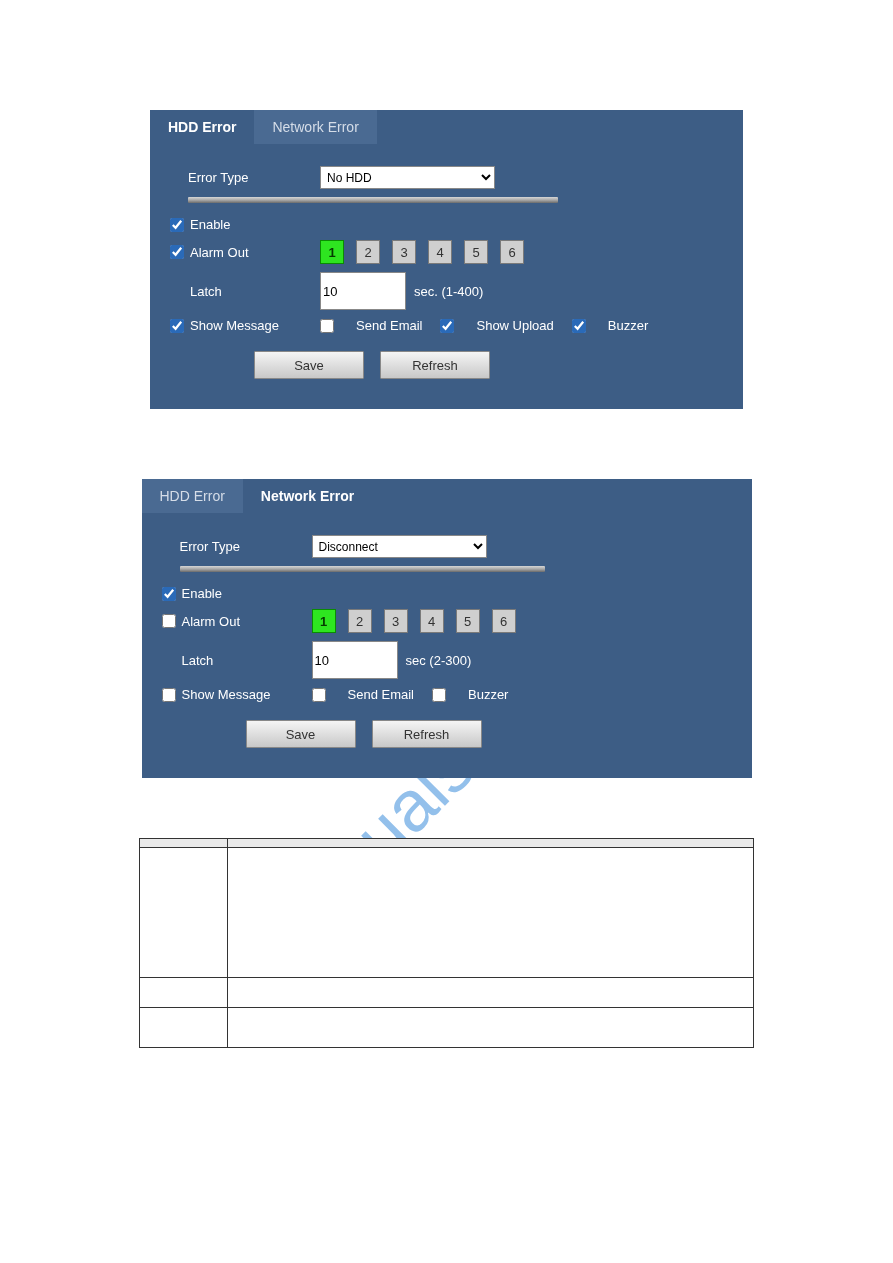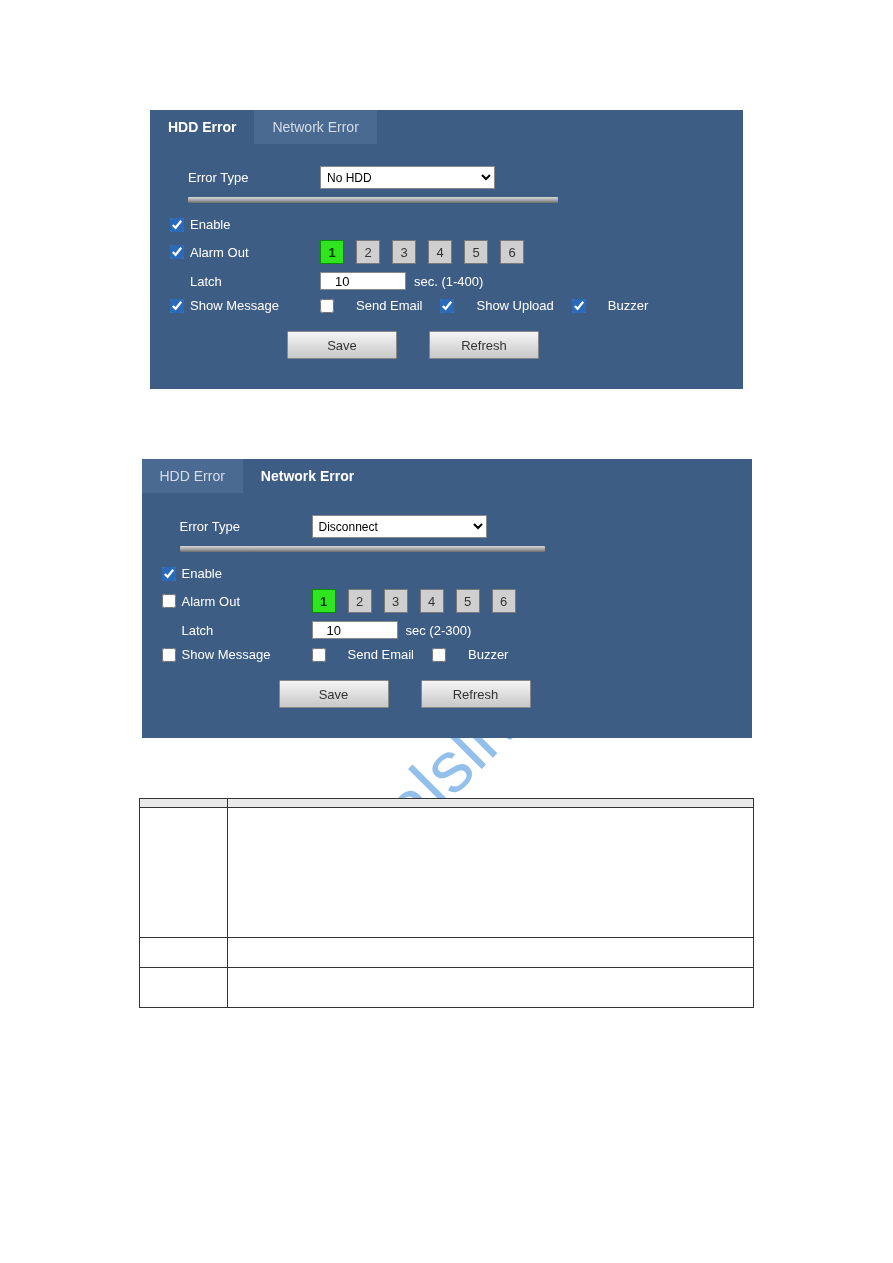--- a/index.html
+++ b/index.html
@@ -92,23 +92,23 @@
   input[type="checkbox"] {
     width: 14px;
     height: 14px;
     accent-color: #2a6ab8;
     flex-shrink: 0;
   }
   input[type="text"] {
     background: #fff;
     color: #000;
     border: 1px solid #888;
-    height: 18px;
+    height: 38px;
     width: 86px;
-    padding: 0 14px;
+    padding: 0 2px;
     font-size: 13px;
   }
   .alarm-btn {
     display: inline-flex;
     align-items: center;
     justify-content: center;
     width: 24px;
     height: 24px;
     background: #cfcfcf;
     color: #333;
@@ -130,23 +130,23 @@
     flex-wrap: wrap;
   }
   .inline-chk {
     display: flex;
     align-items: center;
     gap: 22px;
     margin-right: 10px;
   }
   .button-row {
     display: flex;
-    gap: 32px;
+    gap: 16px;
     margin-top: 18px;
-    margin-left: 117px;
+    margin-left: 84px;
   }
   .btn {
     width: 110px;
     height: 28px;
     background: linear-gradient(to bottom, #f5f5f5, #c8c8c8);
     border: 1px solid #888;
     border-radius: 1px;
     color: #333;
     font-size: 13px;
     cursor: pointer;

